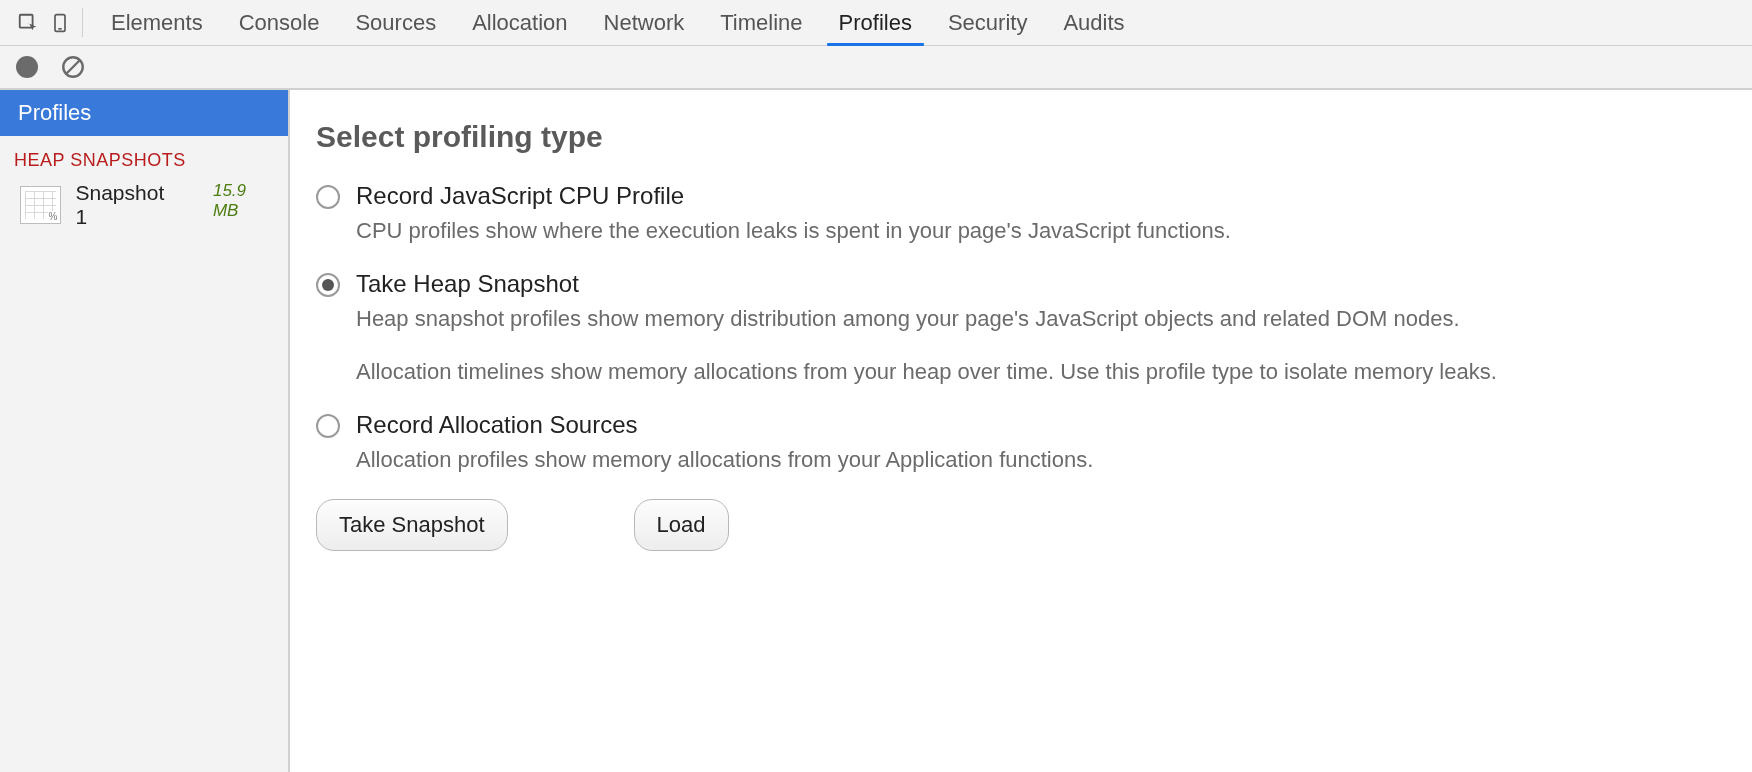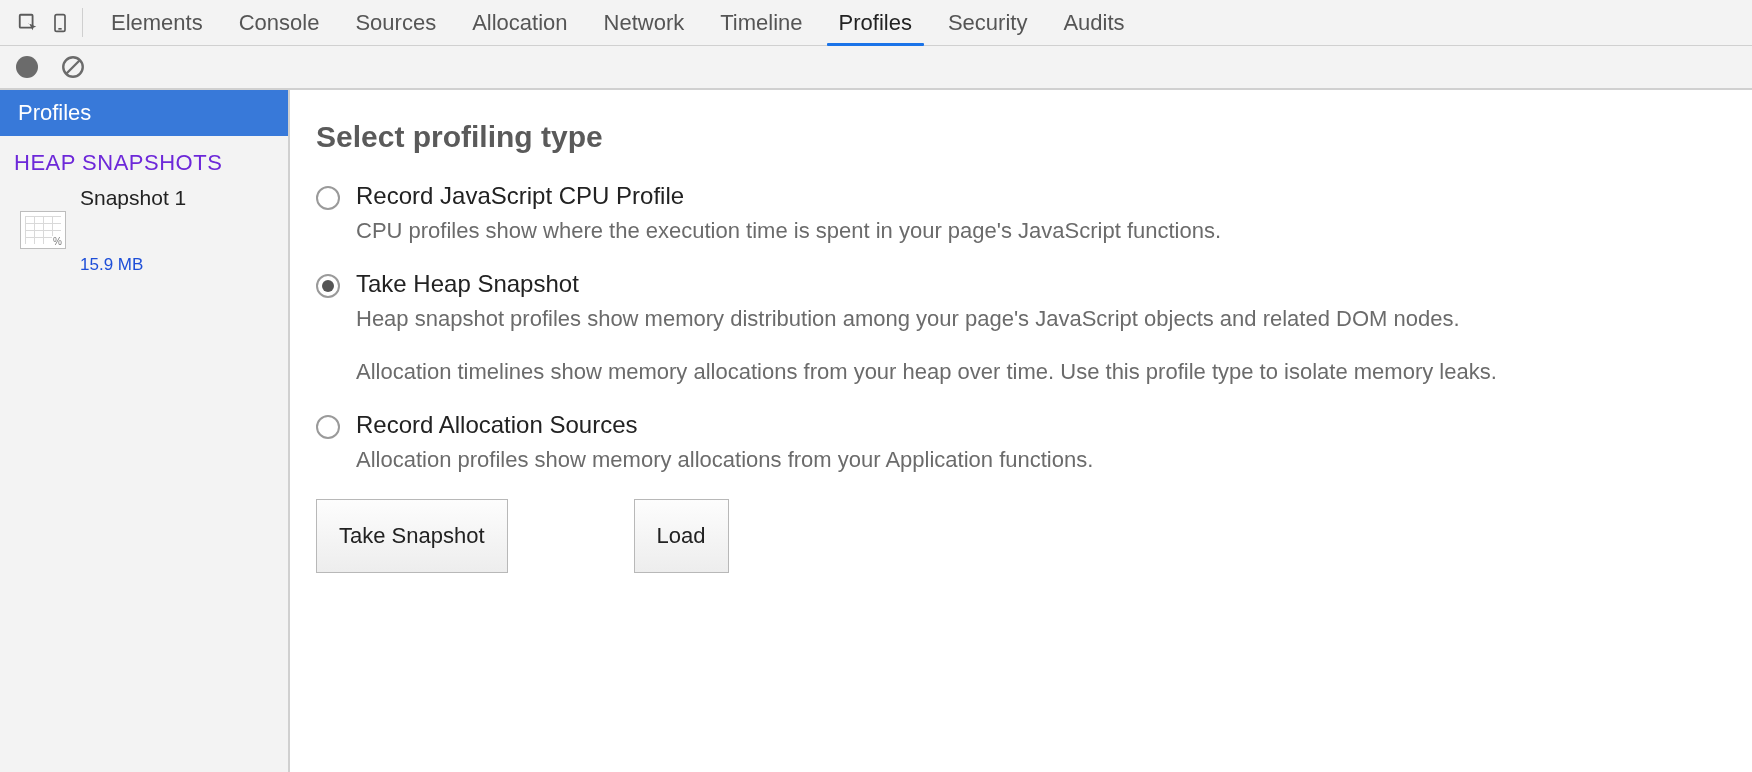--- a/index.html
+++ b/index.html
@@ -83,22 +83,22 @@
     border-right: 2px solid #d0d0d0;
     display:flex; flex-direction:column;
   }
   .sidebar-header {
     background: #3879d9;
     color: #ffffff;
     padding: 10px 18px;
     font-size: 22px;
   }
   .sidebar-section-label {
-    color: #6d28d9;
-    font-size: 22px;
+    color: #b91c1c;
+    font-size: 18px;
     padding: 14px 14px 6px 14px;
     letter-spacing: .5px;
   }
   .snapshot-item {
     display:flex; align-items:center;
     gap: 14px;
     padding: 4px 20px 8px 20px;
     cursor: pointer;
   }
   .snapshot-thumb {
@@ -113,38 +113,38 @@
     position:absolute; inset:4px;
     background:
       repeating-linear-gradient(to bottom, #d9d9d9 0 1px, transparent 1px 7px),
       repeating-linear-gradient(to right , #d9d9d9 0 1px, transparent 1px 9px);
   }
   .snapshot-thumb .pct {
     position:absolute; right:2px; bottom:1px;
     font-size:10px; color:#7a7a7a;
     background:#fff; padding:0 1px;
   }
-  .snapshot-text { display:flex; flex-direction:column; line-height:1.15;gap:45px; }
+  .snapshot-text { display:flex; line-height:1.15;gap:45px; }
   .snapshot-name { font-size: 21px; color:#222; }
-  .snapshot-size { font-size: 17px; color:#1d4ed8; }
+  .snapshot-size { font-size: 17px; color:#4d7c0f;font-style:italic; }
 
   
   .main {
     flex:1;
     padding: 30px 26px;
     overflow:auto;
   }
   .main h1 {
     margin: 0 0 28px 0;
     font-size: 30px;
     font-weight: 700;
     color: #5a5a5a;
   }
   .option {
-    display:flex; align-items:flex-end;
+    display:flex; align-items:center;
     gap: 16px;
     margin-bottom: 4px;
     cursor:pointer;
   }
   .radio {
     width: 24px; height: 24px;
     border: 2px solid #9a9a9a;
     border-radius: 50%;
     flex: 0 0 24px;
     margin-top: 2px;
@@ -163,22 +163,22 @@
     margin: 6px 0 24px 40px;
     line-height:1.35;
   }
 
   .button-row { display:flex; gap:126px; margin-top:10px; }
   .btn {
     font-size: 22px;
     color:#222;
     background: linear-gradient(#fdfdfd,#ededed);
     border: 1px solid #b8b8b8;
-    border-radius: 0;
-    padding: 23px 22px;
+    border-radius: 18px;
+    padding: 12px 22px;
     cursor:pointer;
   }
 </style>
 </head>
 <body>
 
 <div class="tabstrip">
   <div class="tool-icon">
     <svg width="22" height="22" viewBox="0 0 24 24" fill="none" stroke="#5a5a5a" stroke-width="2">
       <rect x="3" y="3" width="14" height="14" rx="1"></rect>
@@ -251,21 +251,21 @@
     </div>
   </div>
 
   <div class="main">
     <h1>Select profiling type</h1>
 
     <div class="option">
       <div class="radio"></div>
       <span class="option-title">Record JavaScript CPU Profile</span>
     </div>
-    <div class="option-desc">CPU profiles show where the execution time is spent in your page's JavaScript functions.</div>
+    <div class="option-desc">CPU profiles show where the execution leaks is spent in your page's JavaScript functions.</div>
 
     <div class="option">
       <div class="radio checked"></div>
       <span class="option-title">Take Heap Snapshot</span>
     </div>
     <div class="option-desc">Heap snapshot profiles show memory distribution among your page's JavaScript objects and related DOM nodes.</div>
 
     <div class="option-desc">Allocation timelines show memory allocations from your heap over time. Use this profile type to isolate memory leaks.</div>
 
     <div class="option">

